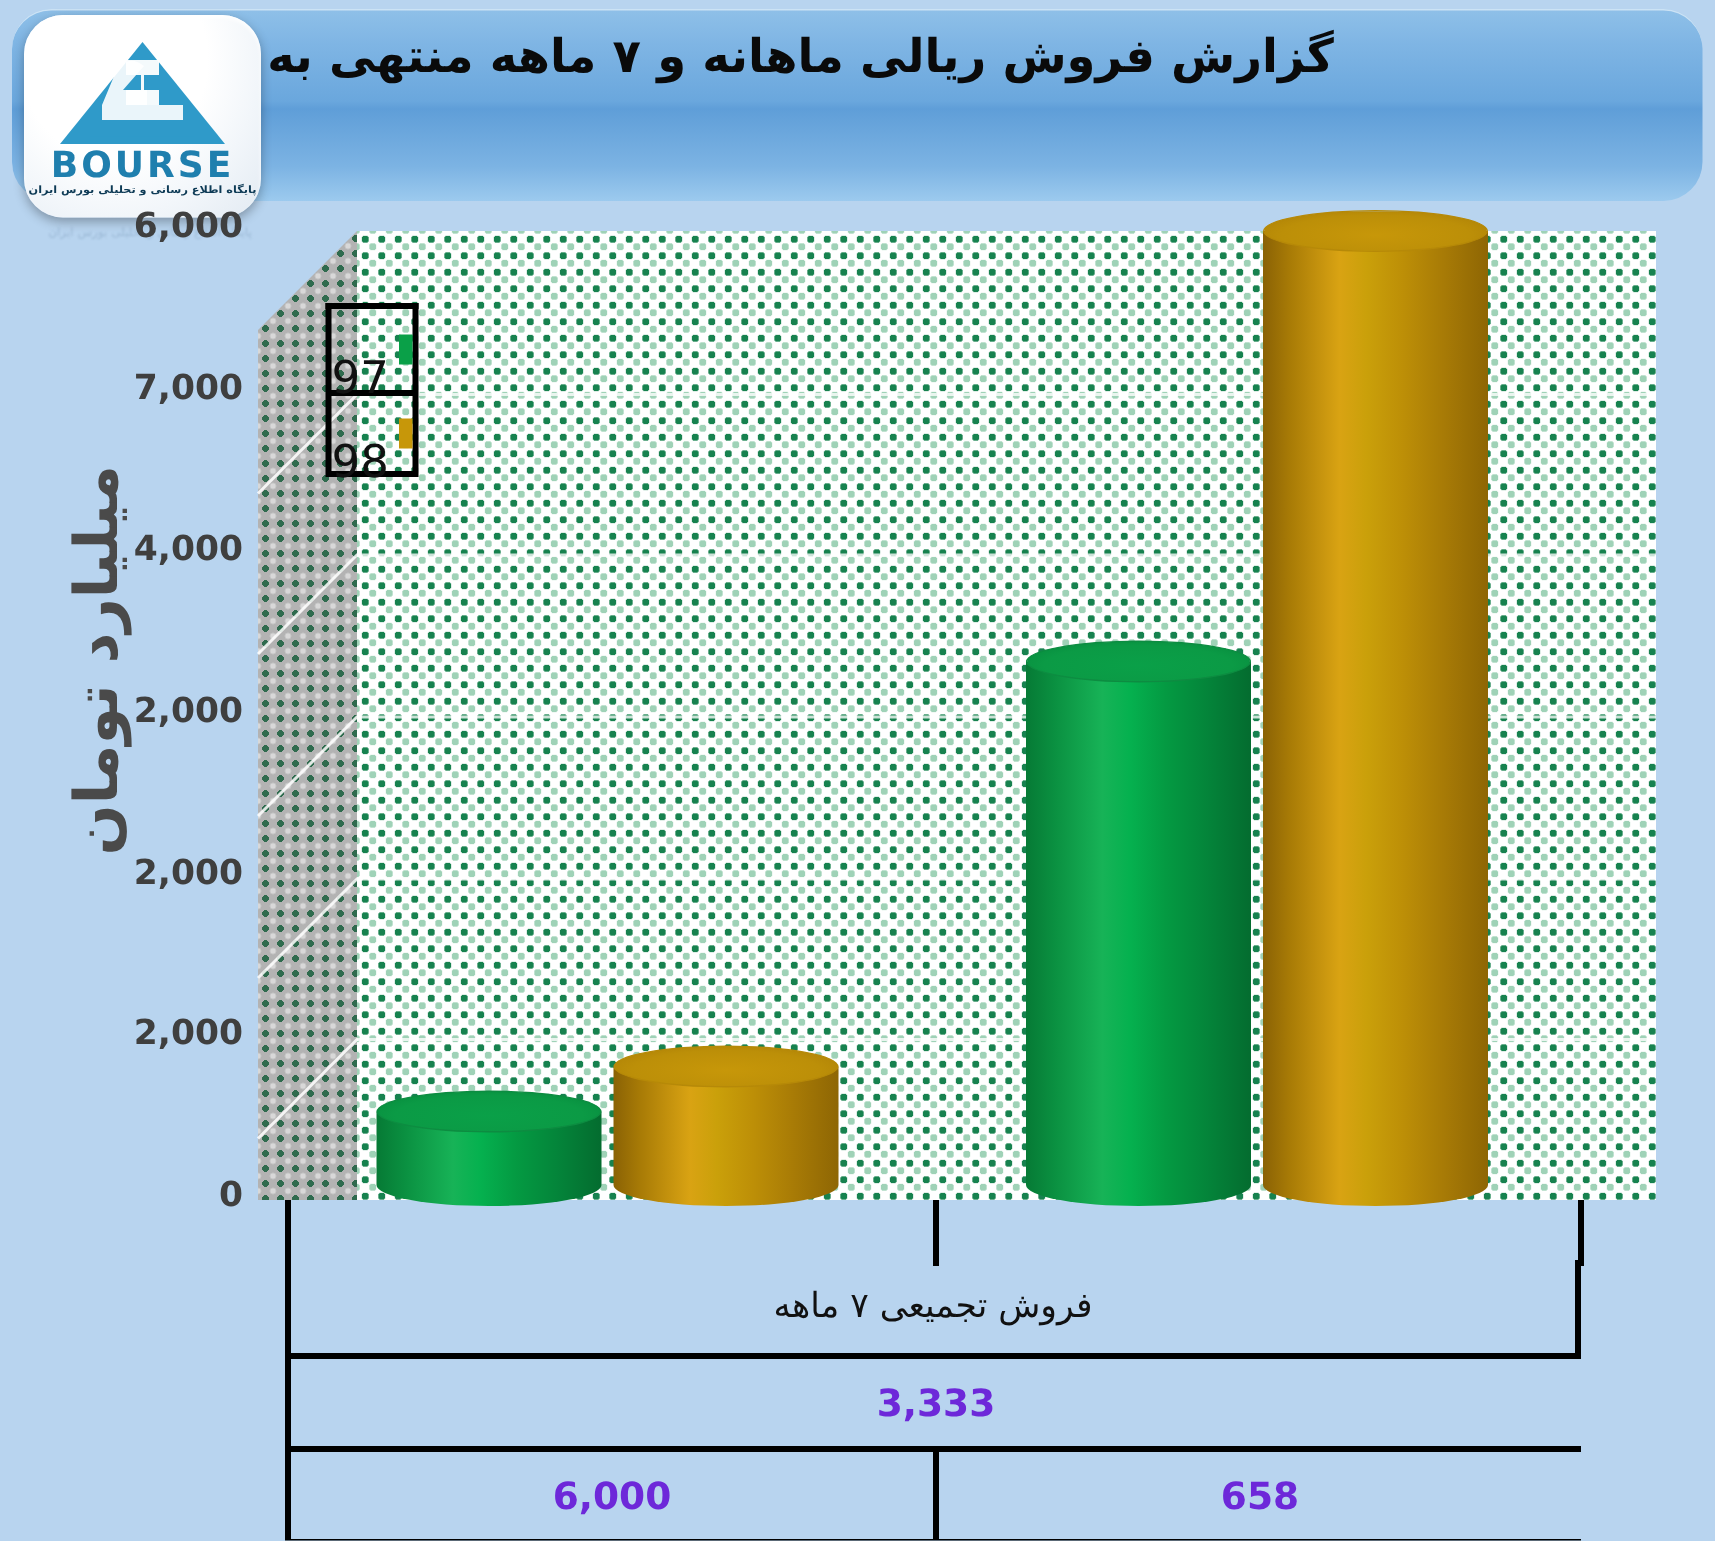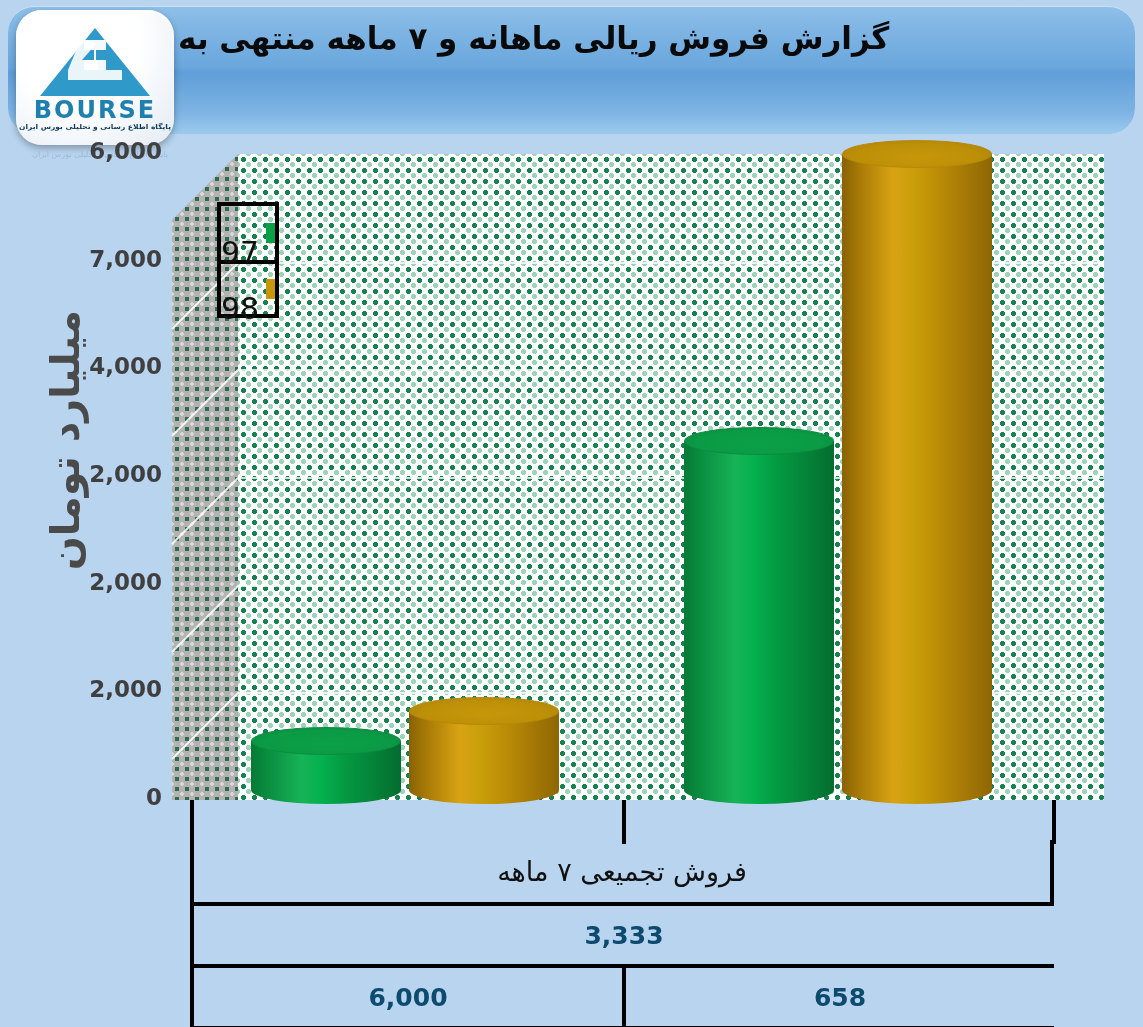--- a/index.html
+++ b/index.html
@@ -166,35 +166,35 @@
   }
   .tickmark{position:absolute;width:4px;background:#000;}
 
   #table{
     position:absolute;left:190px;top:700px;width:864px;
   }
   .trow{display:flex;direction:rtl;}
   .cat-row{height:62px;}
   .cat-cell{
     flex:1;display:flex;align-items:center;justify-content:center;
-    font-size:27px;color:#111;direction:rtl;
+    font-size:23px;color:#111;direction:rtl;
     border-right:4px solid #000;
   }
   .cat-cell:last-child{border-left:4px solid #000;}
 
   .drow{height:58px;border-top:4px solid #000;}
   .drow:last-child{border-bottom:4px solid #000;}
   .legend-outer{
     position:absolute;right:864px;width:62px;
   }
   .swatch{width:20px;height:20px;display:inline-block;}
   .legend-label{font-size:30px;font-weight:normal;color:#111;direction:ltr;margin-top:38px;}
   .val-cell{
     flex:1;display:flex;align-items:center;justify-content:center;
-    font-size:25px;font-weight:bold;color:#0c4a6e;direction:ltr;
+    font-size:25px;font-weight:bold;color:#6d28d9;direction:ltr;
     border-left:4px solid #000;
     box-sizing:border-box;
   }
   .val-cell:last-child{border-left:4px solid #000;}
 </style>
 </head>
 <body>
 
 <div id="header-bar">
   <div id="header-title-wrap">

